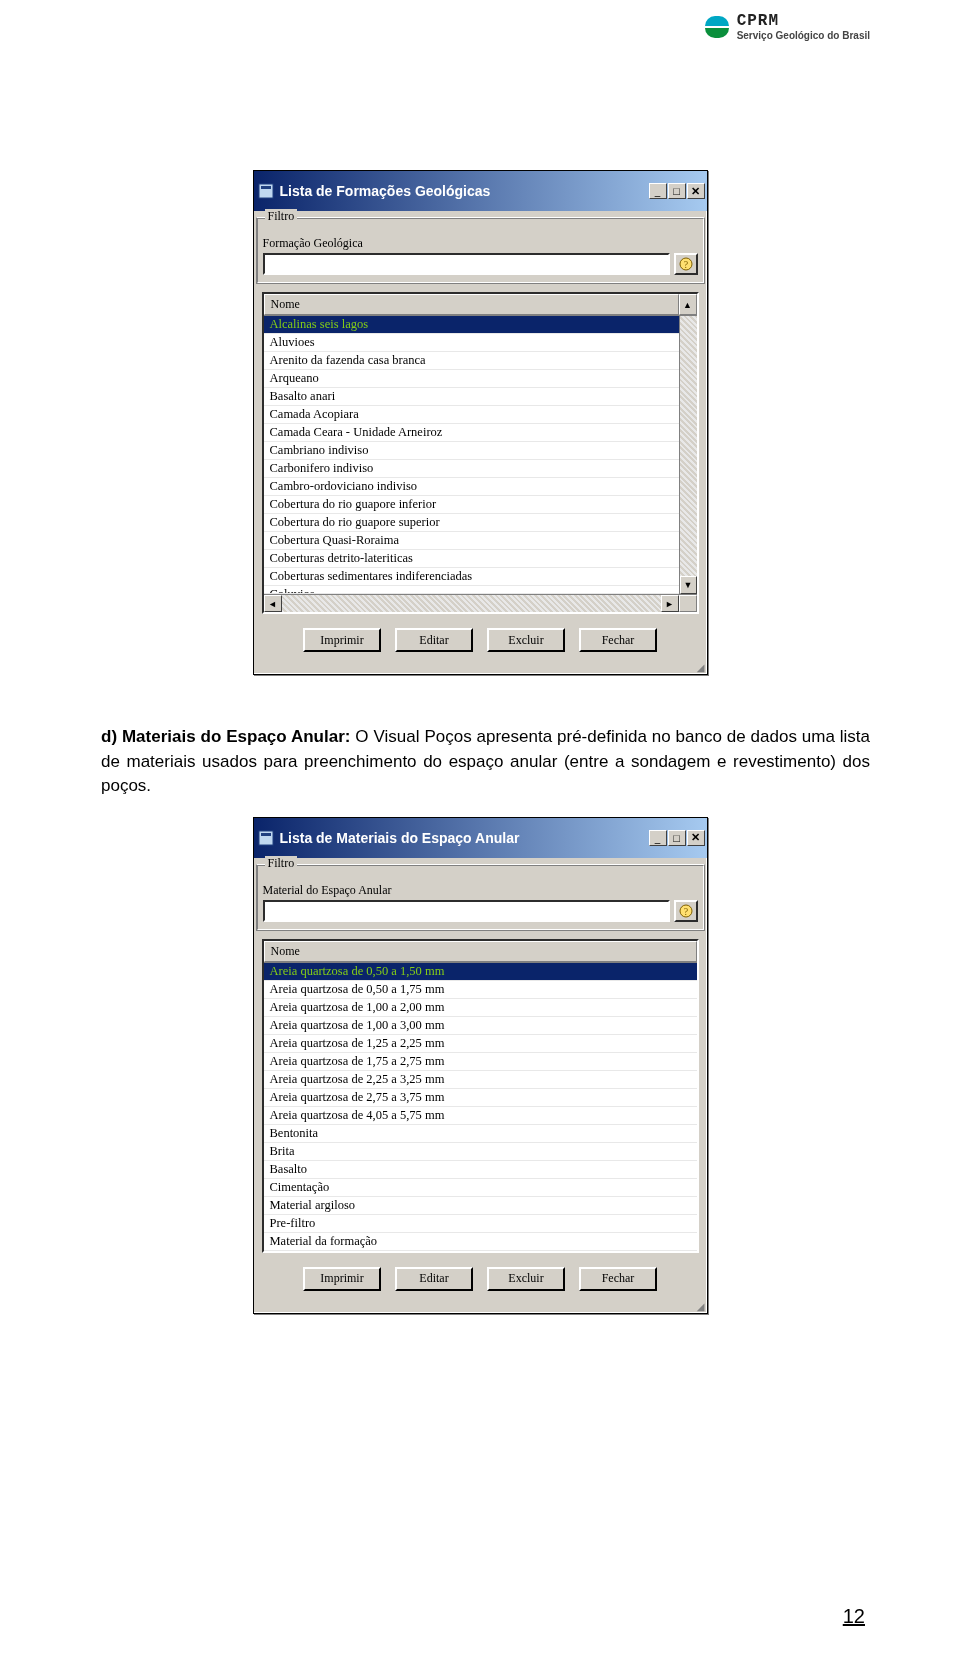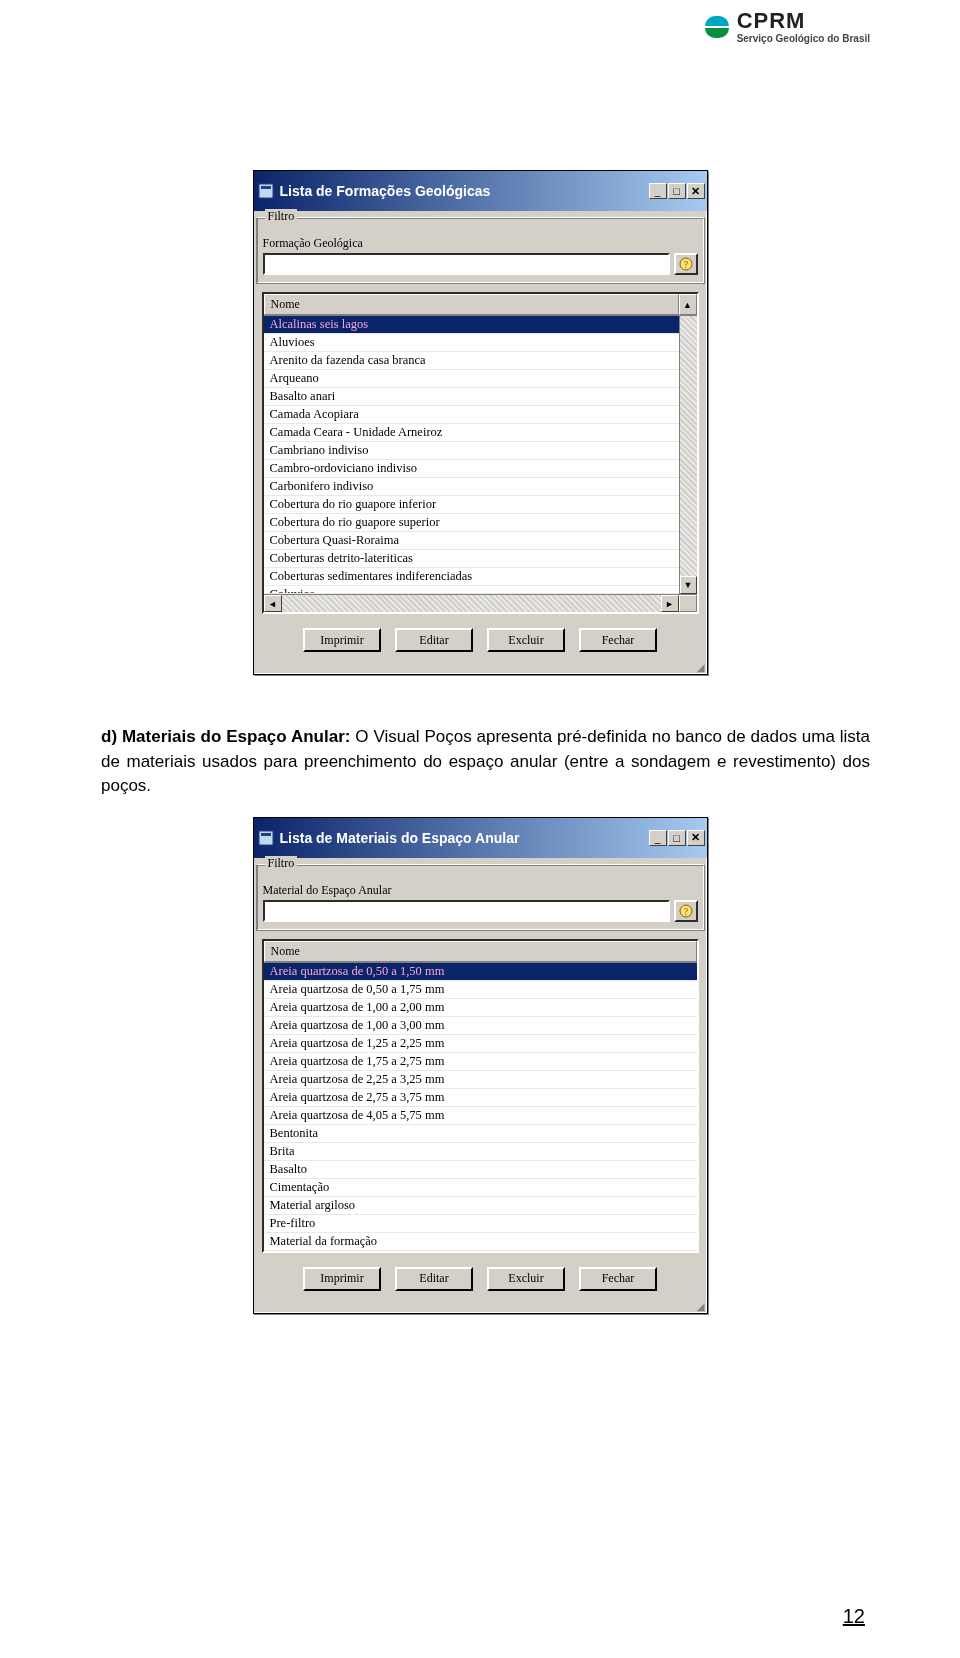--- a/index.html
+++ b/index.html
@@ -29,21 +29,21 @@
     width: 28px;
     height: 34px;
     display: flex;
     flex-direction: column;
     align-items: center;
     justify-content: center;
   }
   .logo-top { width: 24px; height: 10px; border-radius: 12px 12px 0 0; background: #00a7c4; }
   .logo-bot { width: 24px; height: 10px; border-radius: 0 0 12px 12px; background: #0a8f3c; margin-top: 2px; }
   .logo-text { display: flex; flex-direction: column; line-height: 1; }
-  .logo-text .t1 { font-weight: 900; font-size: 22px; letter-spacing: 1px; color: #222; }
+  .logo-text .t1 { font-weight: 900; font-size: 16px; letter-spacing: 1px; color: #222; font-family: Liberation Mono, monospace; }
   .logo-text .t2 { font-size: 10px; color: #444; font-weight: 700; margin-top: 2px; }
 
   .figure-wrap { display: flex; justify-content: center; margin-top: 150px; }
 
   .win {
     width: 455px;
     border: 1px solid #000;
     background: #d4d0c8;
     box-shadow: 1px 1px 0 #808080, -1px -1px 0 #fff inset;
   }
@@ -119,21 +119,21 @@
   }
   .listbody { display:flex; }
   .rows { flex:1; }
   .row {
     padding: 1px 6px;
     font: 12.5px Tahoma;
     border-bottom: 1px solid #e8e8e8;
     color:#000;
     white-space: nowrap;
   }
-  .row.sel { background:#0a246a; color:#f9a8d4; }
+  .row.sel { background:#0a246a; color:#84cc16; }
   .row.cut { color:#000; }
   .vscroll {
     width:18px; background:#d4d0c8; display:flex; flex-direction:column;
     border-left:1px solid #808080;
   }
   .vscroll .track { flex:1; background:repeating-linear-gradient(45deg,#e8e8e8,#e8e8e8 2px,#d4d0c8 2px,#d4d0c8 4px); }
   .vscroll .cap {
     height:18px; border:1px solid #fff; border-right-color:#404040; border-bottom-color:#404040;
     display:flex; align-items:center; justify-content:center; font-size:9px; background:#d4d0c8;
   }
@@ -221,22 +221,22 @@
           <div class="listbody">
             <div class="rows" id="rows1">
                 <div class="row sel">Alcalinas seis lagos</div>
                 <div class="row">Aluvioes</div>
                 <div class="row">Arenito da fazenda casa branca</div>
                 <div class="row">Arqueano</div>
                 <div class="row">Basalto anari</div>
                 <div class="row">Camada Acopiara</div>
                 <div class="row">Camada Ceara - Unidade Arneiroz</div>
                 <div class="row">Cambriano indiviso</div>
+                <div class="row">Carbonifero indiviso</div>
                 <div class="row">Cambro-ordoviciano indiviso</div>
-                <div class="row">Carbonifero indiviso</div>
                 <div class="row">Cobertura do rio guapore inferior</div>
                 <div class="row">Cobertura do rio guapore superior</div>
                 <div class="row">Cobertura Quasi-Roraima</div>
                 <div class="row">Coberturas detrito-lateriticas</div>
                 <div class="row">Coberturas sedimentares indiferenciadas</div>
                 <div class="row cut" style="height: 8px; overflow: hidden;">Coluvios</div>
               </div>
             <div class="vscroll">
               <div class="track"></div>
               <div class="cap">▼</div>

